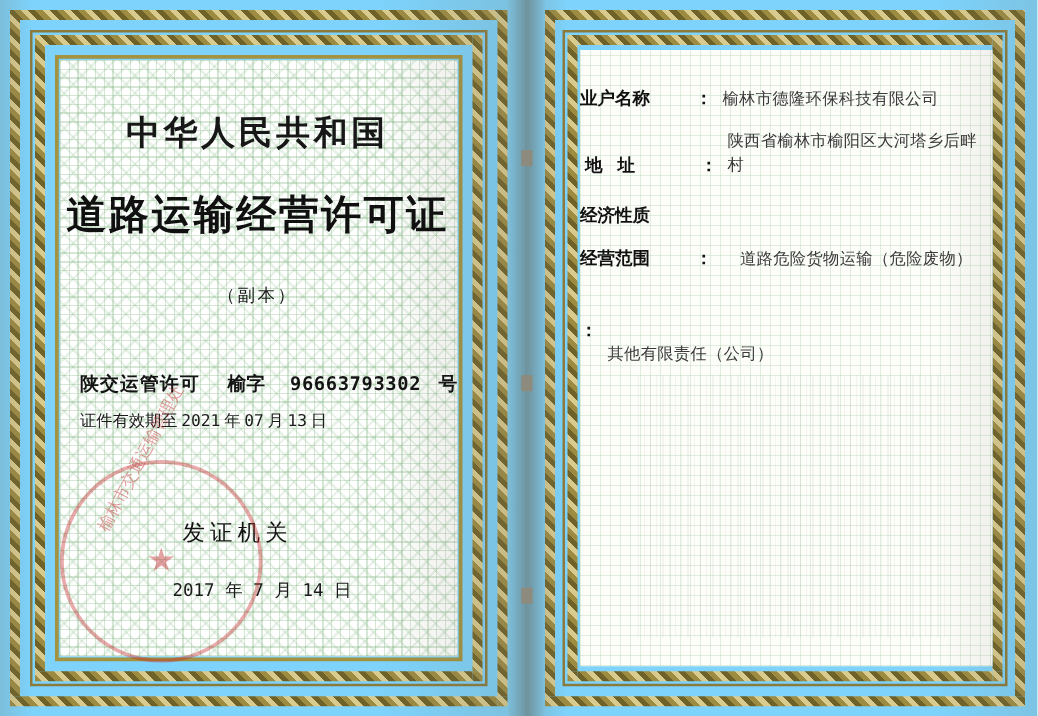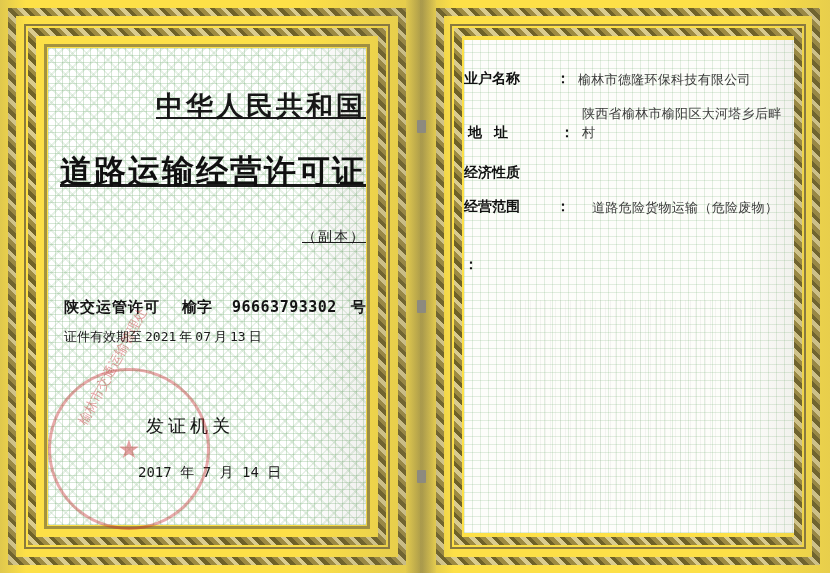--- a/index.html
+++ b/index.html
@@ -19,21 +19,21 @@
     width: 830px;
     height: 573px;
     background: #f4f3ef;
   }
 
   
   .leaf {
     position: absolute;
     top: 0;
     height: 573px;
-    background: #fde047;
+    background: #7dd3fc;
     overflow: hidden;
   }
   .leaf-left  { left: 0;   width: 420px; }
   .leaf-right { left: 420px; width: 410px; }
 
   
   .leaf-left::after {
     content: "";
     position: absolute;
     inset: 0;
@@ -129,23 +129,22 @@
   }
 
   
   .content-left {
     position: absolute;
     left: 46px;
     top: 36px;
     width: 320px;
     height: 500px;
     z-index: 4;
-    text-align: right;
+    text-align: center;
     color: #1b1b1b;
-    text-decoration: underline;
   }
   .title-country {
     font-family: "DejaVu Serif", "Liberation Serif", serif;
     font-weight: bold;
     font-size: 27px;
     letter-spacing: 3px;
     margin-top: 52px;
     color: #171717;
   }
   .title-main {
@@ -399,20 +398,21 @@
 
       <div class="field f2">
         <span class="label spread">地址</span>
         <span class="colon">：</span>
         <span class="value">陕西省榆林市榆阳区大河塔乡后畔村</span>
       </div>
 
       <div class="field f3">
         <span class="label">经济性质</span>
         <span class="colon">：</span>
+        <span class="value value-indent">其他有限责任（公司）</span>
       </div>
 
       <div class="field f4">
         <span class="label">经营范围</span>
         <span class="colon">：</span>
         <span class="value value-indent">道路危险货物运输（危险废物）</span>
       </div>
     </div>
   </div>
 

